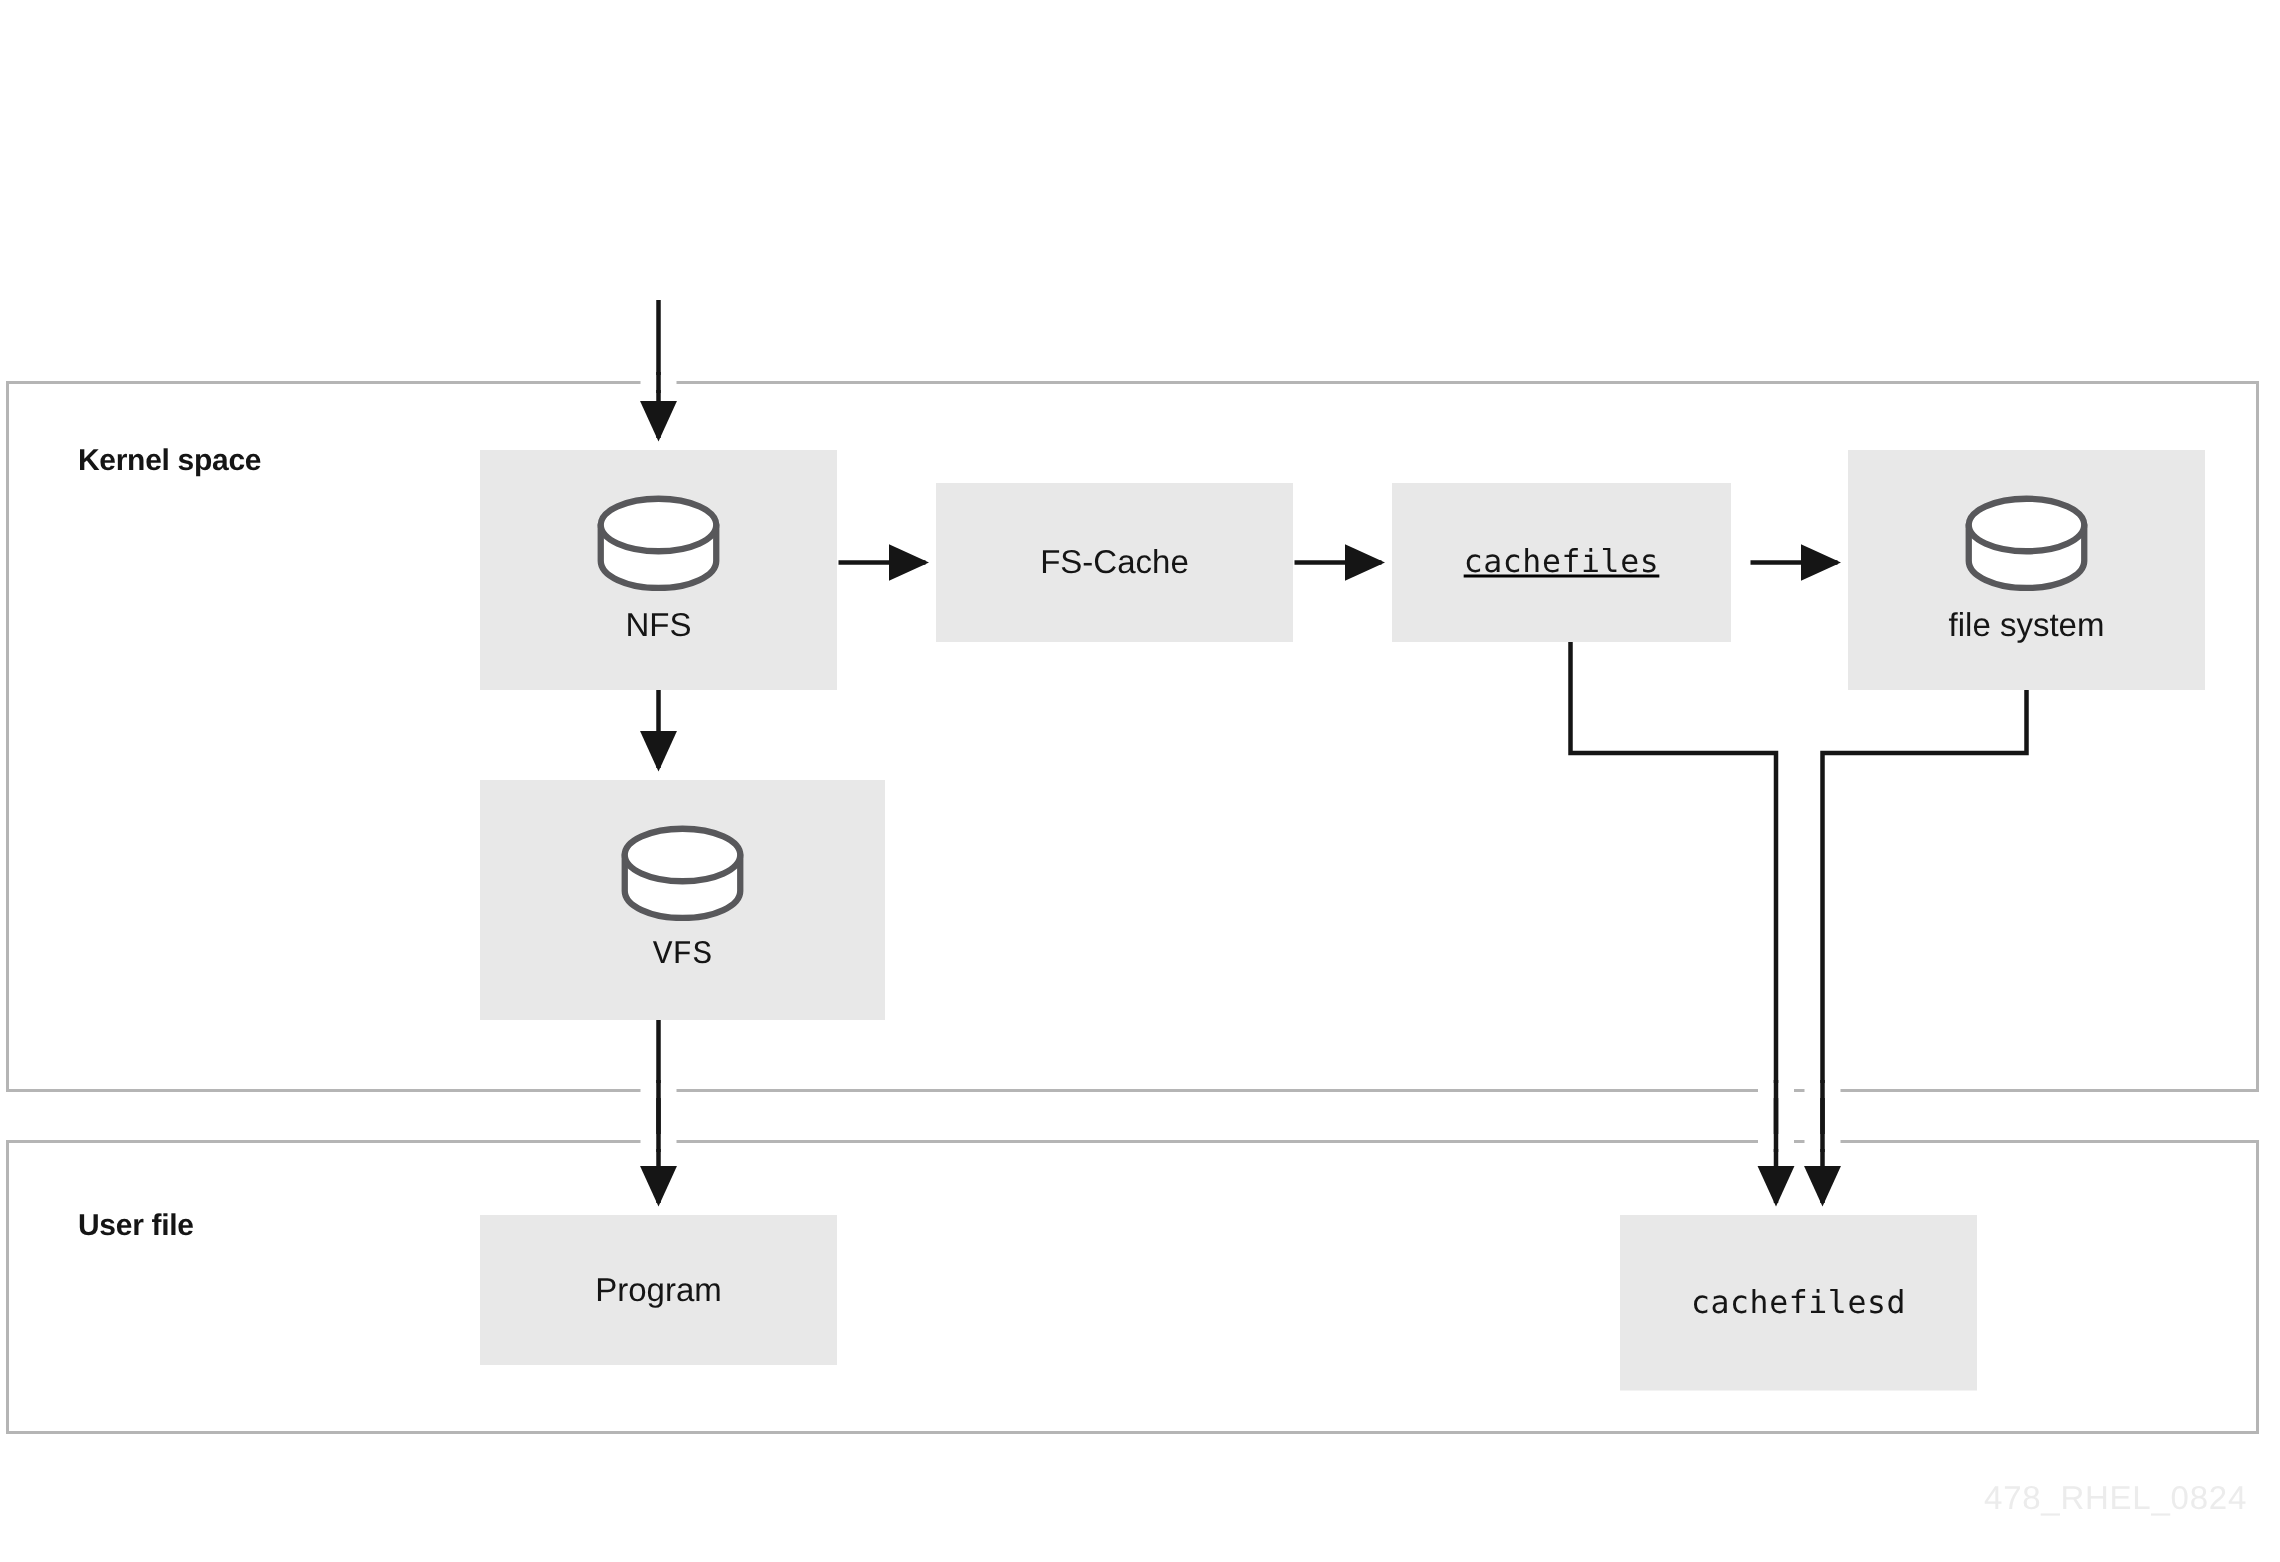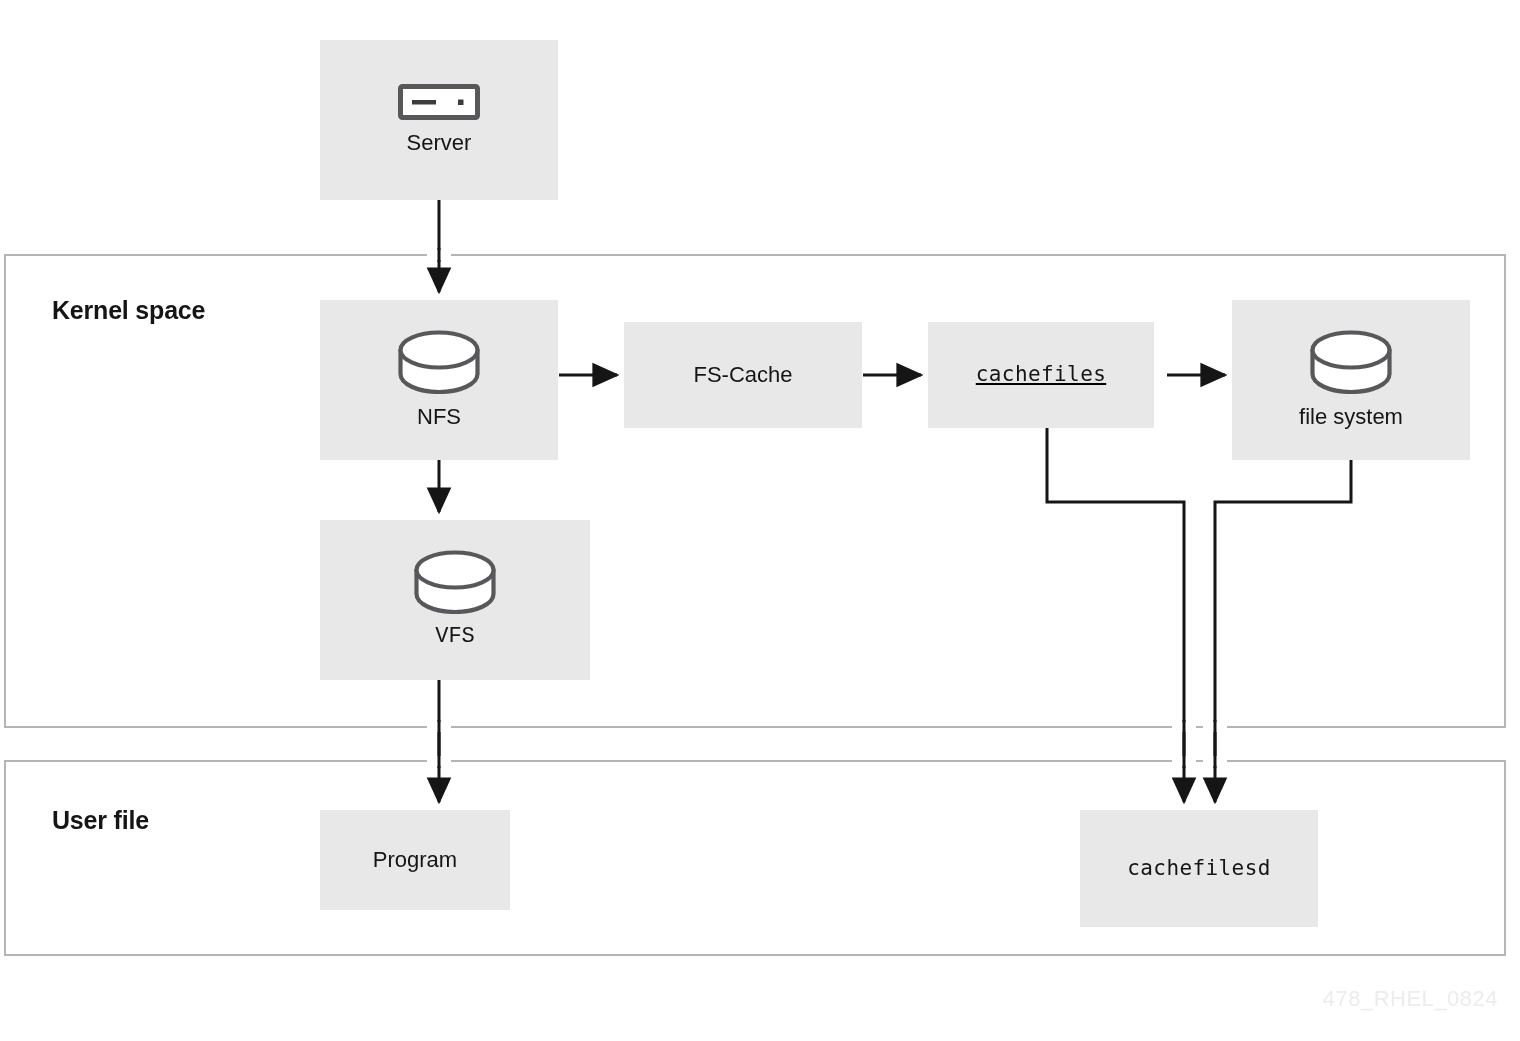--- a/index.html
+++ b/index.html
@@ -25,21 +25,21 @@
     position: absolute;
     border: 2px solid #b5b5b5;
     box-sizing: border-box;
     background: transparent;
   }
   #kernel-space-container { left: 4px;  top: 254px; width: 1502px; height: 474px; }
   #user-space-container   { left: 4px;  top: 760px; width: 1502px; height: 196px; }
 
   .space-label {
     position: absolute;
-    font-size: 25px;
+    font-size: 20px;
     font-weight: bold;
     color: #151515;
     letter-spacing: -0.2px;
     white-space: nowrap;
   }
   #kernel-space-label { left: 52px; top: 296px; }
   #user-space-label   { left: 52px; top: 806px; }
 
   
   .node-box {
@@ -62,21 +62,21 @@
     font-size: 21px;
     letter-spacing: 0.4px;
   }
 
   #node-server      { left: 320px;  top: 40px;  width: 238px; height: 160px; }
   #node-nfs         { left: 320px;  top: 300px; width: 238px; height: 160px; }
   #node-vfs         { left: 320px;  top: 520px; width: 270px; height: 160px; font-family: Liberation Mono, monospace; }
   #node-fscache     { left: 624px;  top: 322px; width: 238px; height: 106px; }
   #node-cachefiles  { left: 928px;  top: 322px; width: 226px; height: 106px; text-decoration: underline; }
   #node-filesystem  { left: 1232px; top: 300px; width: 238px; height: 160px; }
-  #node-program     { left: 320px;  top: 810px; width: 190px; height: 100px; }
+  #node-program     { left: 320px;  top: 810px; width: 238px; height: 100px; }
   #node-cachefilesd { left: 1080px; top: 810px; width: 238px; height: 117px; }
 
   
   .icon-slot {
     display: flex;
     align-items: center;
     justify-content: center;
     margin-bottom: 10px;
   }
 
@@ -162,30 +162,20 @@
     </g>
 
     <g>
       <line x1="439" y1="248" x2="439" y2="262" stroke="#151515" stroke-width="3"></line>
       <line x1="439" y1="720" x2="439" y2="768" stroke="#151515" stroke-width="3"></line>
       <line x1="1184" y1="720" x2="1184" y2="768" stroke="#151515" stroke-width="3"></line>
       <line x1="1215" y1="720" x2="1215" y2="768" stroke="#151515" stroke-width="3"></line>
     </g>
   </svg>
 
-  <div class="node-box" id="node-server">
-    <div class="icon-slot">
-      <svg width="82" height="36" viewBox="0 0 82 36" xmlns="http://www.w3.org/2000/svg">
-        <rect x="2.5" y="2.5" width="77" height="31" rx="2" ry="2" fill="#ffffff" stroke="#58585b" stroke-width="5"></rect>
-        <rect x="14" y="16" width="24" height="4.5" fill="#3c3c3f"></rect>
-        <rect x="60" y="15.5" width="5.5" height="5.5" fill="#3c3c3f"></rect>
-      </svg>
-    </div>
-    <div class="node-label">Server</div>
-  </div>
 
   <div class="node-box" id="node-nfs">
     <div class="icon-slot">
       <svg width="84" height="64" viewBox="0 0 84 64" xmlns="http://www.w3.org/2000/svg">
         <path d="M3.5,20 L3.5,44 A38.5,18 0 0 0 80.5,44 L80.5,20 Z" fill="#ffffff" stroke="#58585b" stroke-width="4.2" stroke-linejoin="round"></path>
         <ellipse cx="42" cy="20" rx="38.5" ry="17.5" fill="#ffffff" stroke="#58585b" stroke-width="4.2"></ellipse>
       </svg>
     </div>
     <div class="node-label">NFS</div>
   </div>

